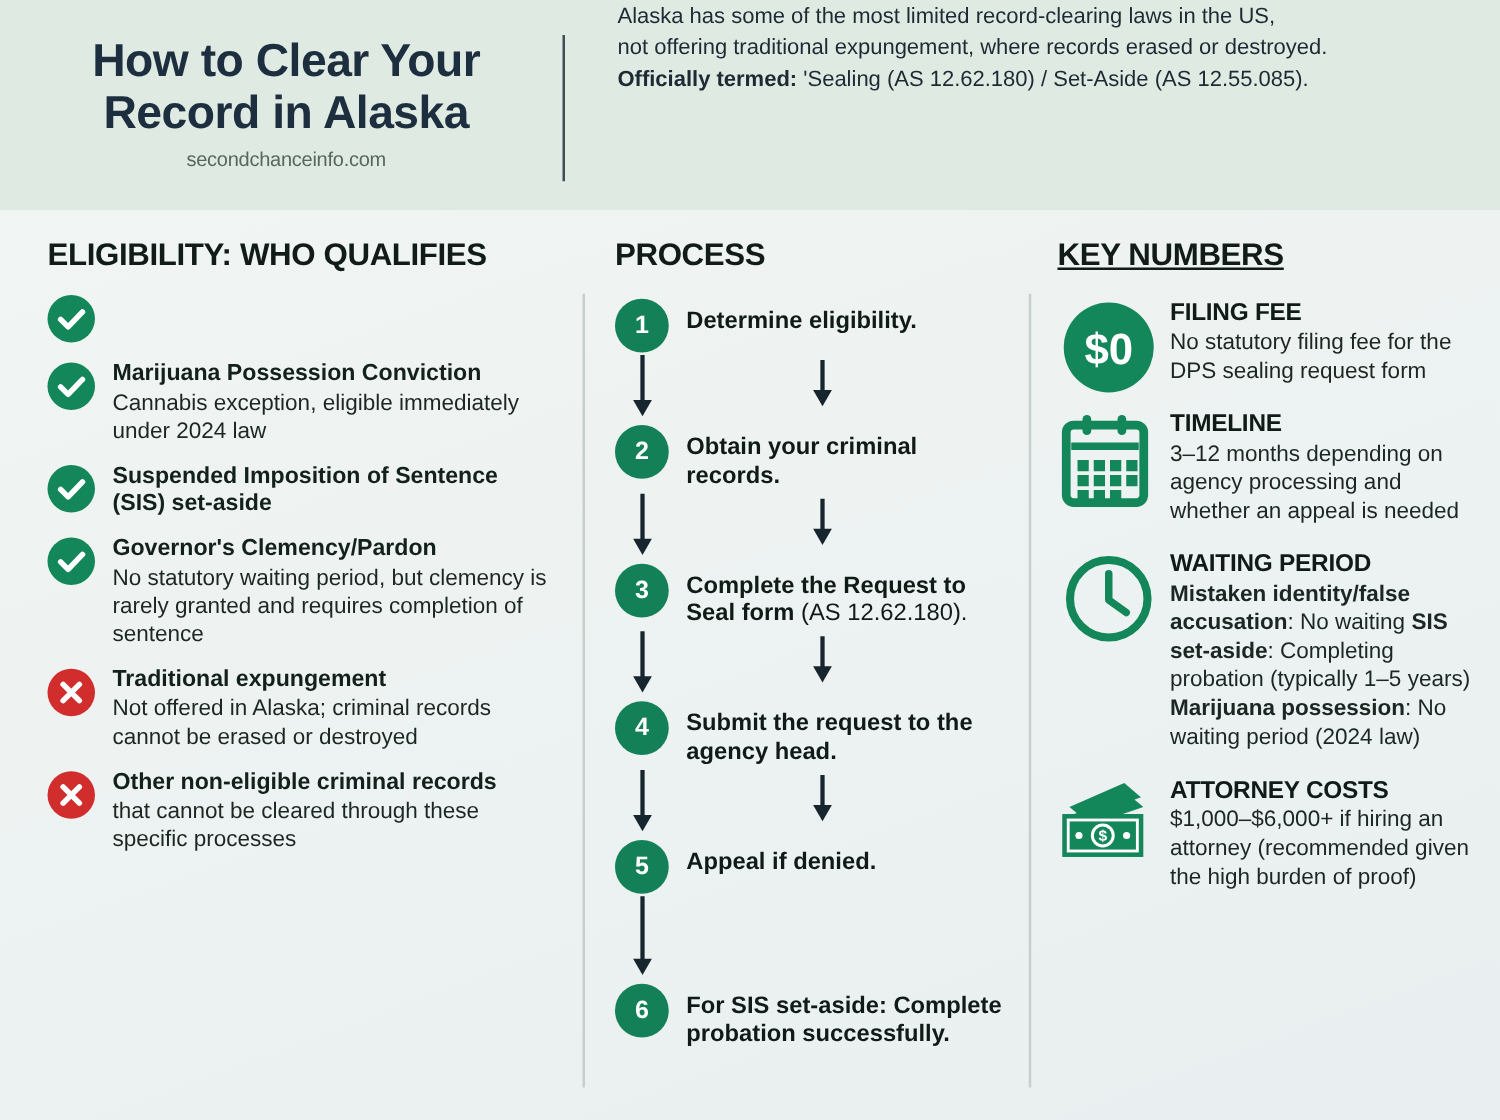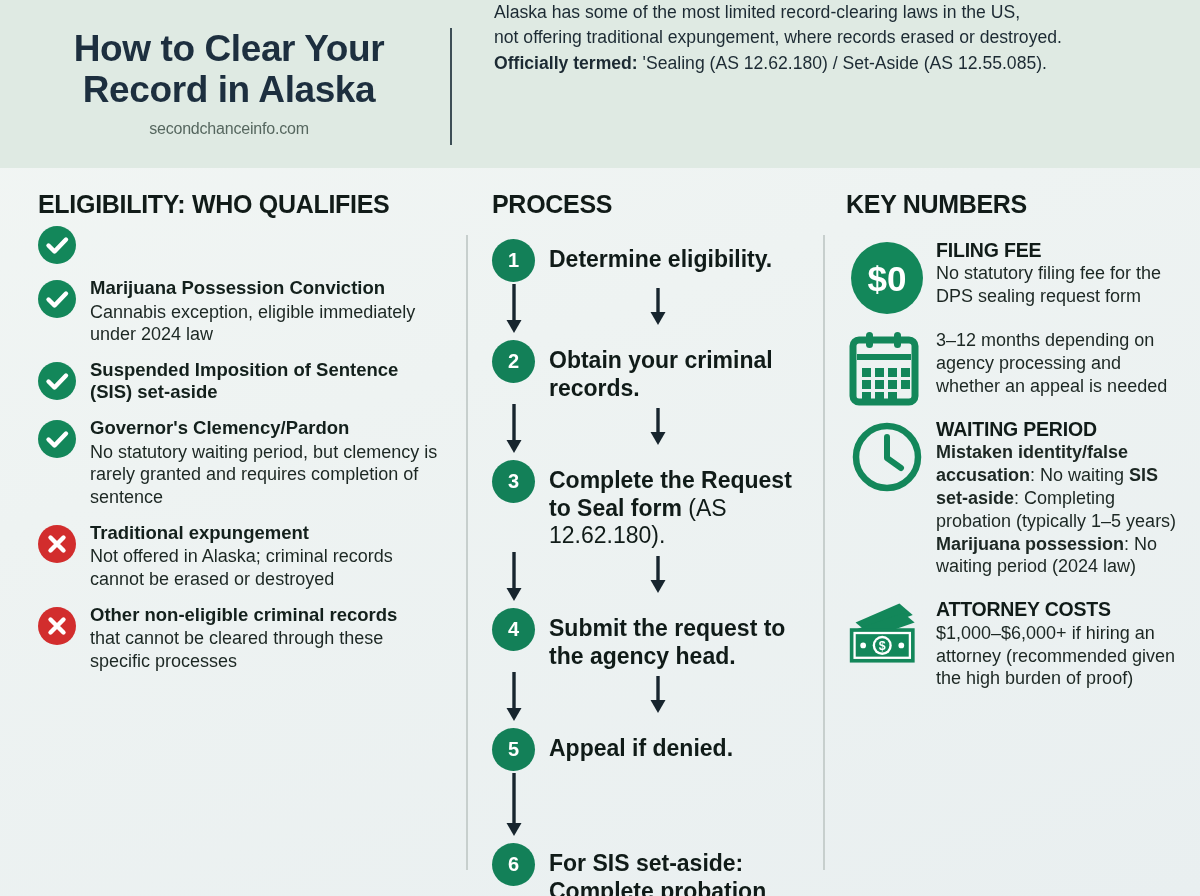--- a/index.html
+++ b/index.html
@@ -84,24 +84,24 @@
     background: #c7cfcd;
   }
   #divider-1 { left: 466px; }
   #divider-2 { left: 823px; }
 
   .section-heading {
     font-size: 25px;
     font-weight: bold;
     color: #111b18;
     letter-spacing: -0.3px;
-    margin-bottom: 4px;
+    margin-bottom: 14px;
   }
   #col-process .section-heading { margin-bottom: 20px; }
-  #col-key .section-heading { margin-bottom: 18px; }
+  #col-key .section-heading { margin-bottom: 18px; text-decoration: underline; }
 
   
   .elig-item {
     display: flex;
     align-items: flex-start;
     margin-bottom: 13px;
   }
   .elig-badge {
     flex: 0 0 auto;
     width: 38px; height: 38px;
@@ -145,21 +145,21 @@
     color: #ffffff;
     font-size: 20px;
     font-weight: bold;
     display: flex;
     align-items: center;
     justify-content: center;
     margin-right: 14px;
   }
   .proc-label {
     flex: 1 1 auto;
-    font-size: 23px;
+    font-size: 19px;
     font-weight: bold;
     color: #101b18;
     line-height: 1.2;
     padding-top: 7px;
   }
   .proc-label .normal { font-weight: normal; }
 
   .arrow-gap {
     position: relative;
     width: 100%;
@@ -400,20 +400,21 @@
               <rect x="14" y="52" width="9" height="9" fill="#13875a"></rect>
               <rect x="27" y="52" width="9" height="9" fill="#13875a"></rect>
               <rect x="40" y="52" width="9" height="9" fill="#13875a"></rect>
               <rect x="53" y="52" width="9" height="9" fill="#13875a"></rect>
               <rect x="14" y="64" width="9" height="9" fill="#13875a"></rect>
               <rect x="27" y="64" width="9" height="9" fill="#13875a"></rect>
               <rect x="40" y="64" width="9" height="9" fill="#13875a"></rect>
             </svg>
           </div>
           <div class="key-text">
+            <div class="key-title">TIMELINE</div>
             <div class="key-desc">3–12 months depending on agency processing and whether an appeal is needed</div>
           </div>
         </div>
         <div class="key-item">
           <div class="key-icon">
             <svg width="78" height="78" viewBox="0 0 78 78">
               <circle cx="39" cy="39" r="31" fill="none" stroke="#13875a" stroke-width="6.5"></circle>
               <path d="M39 19 L39 40 L53 50" stroke="#13875a" stroke-width="6" fill="none" stroke-linecap="round" stroke-linejoin="round"></path>
             </svg>
           </div>

